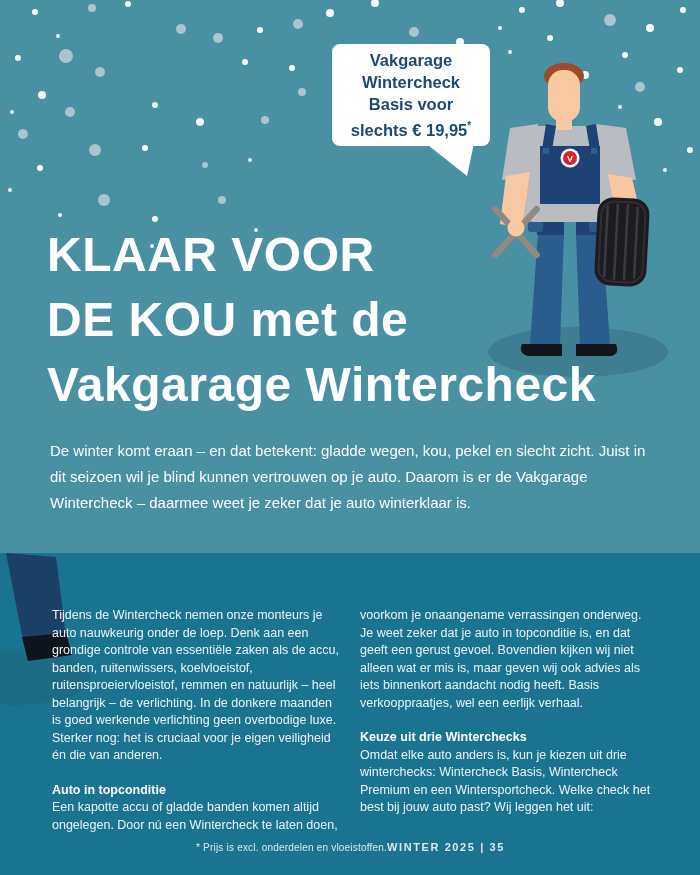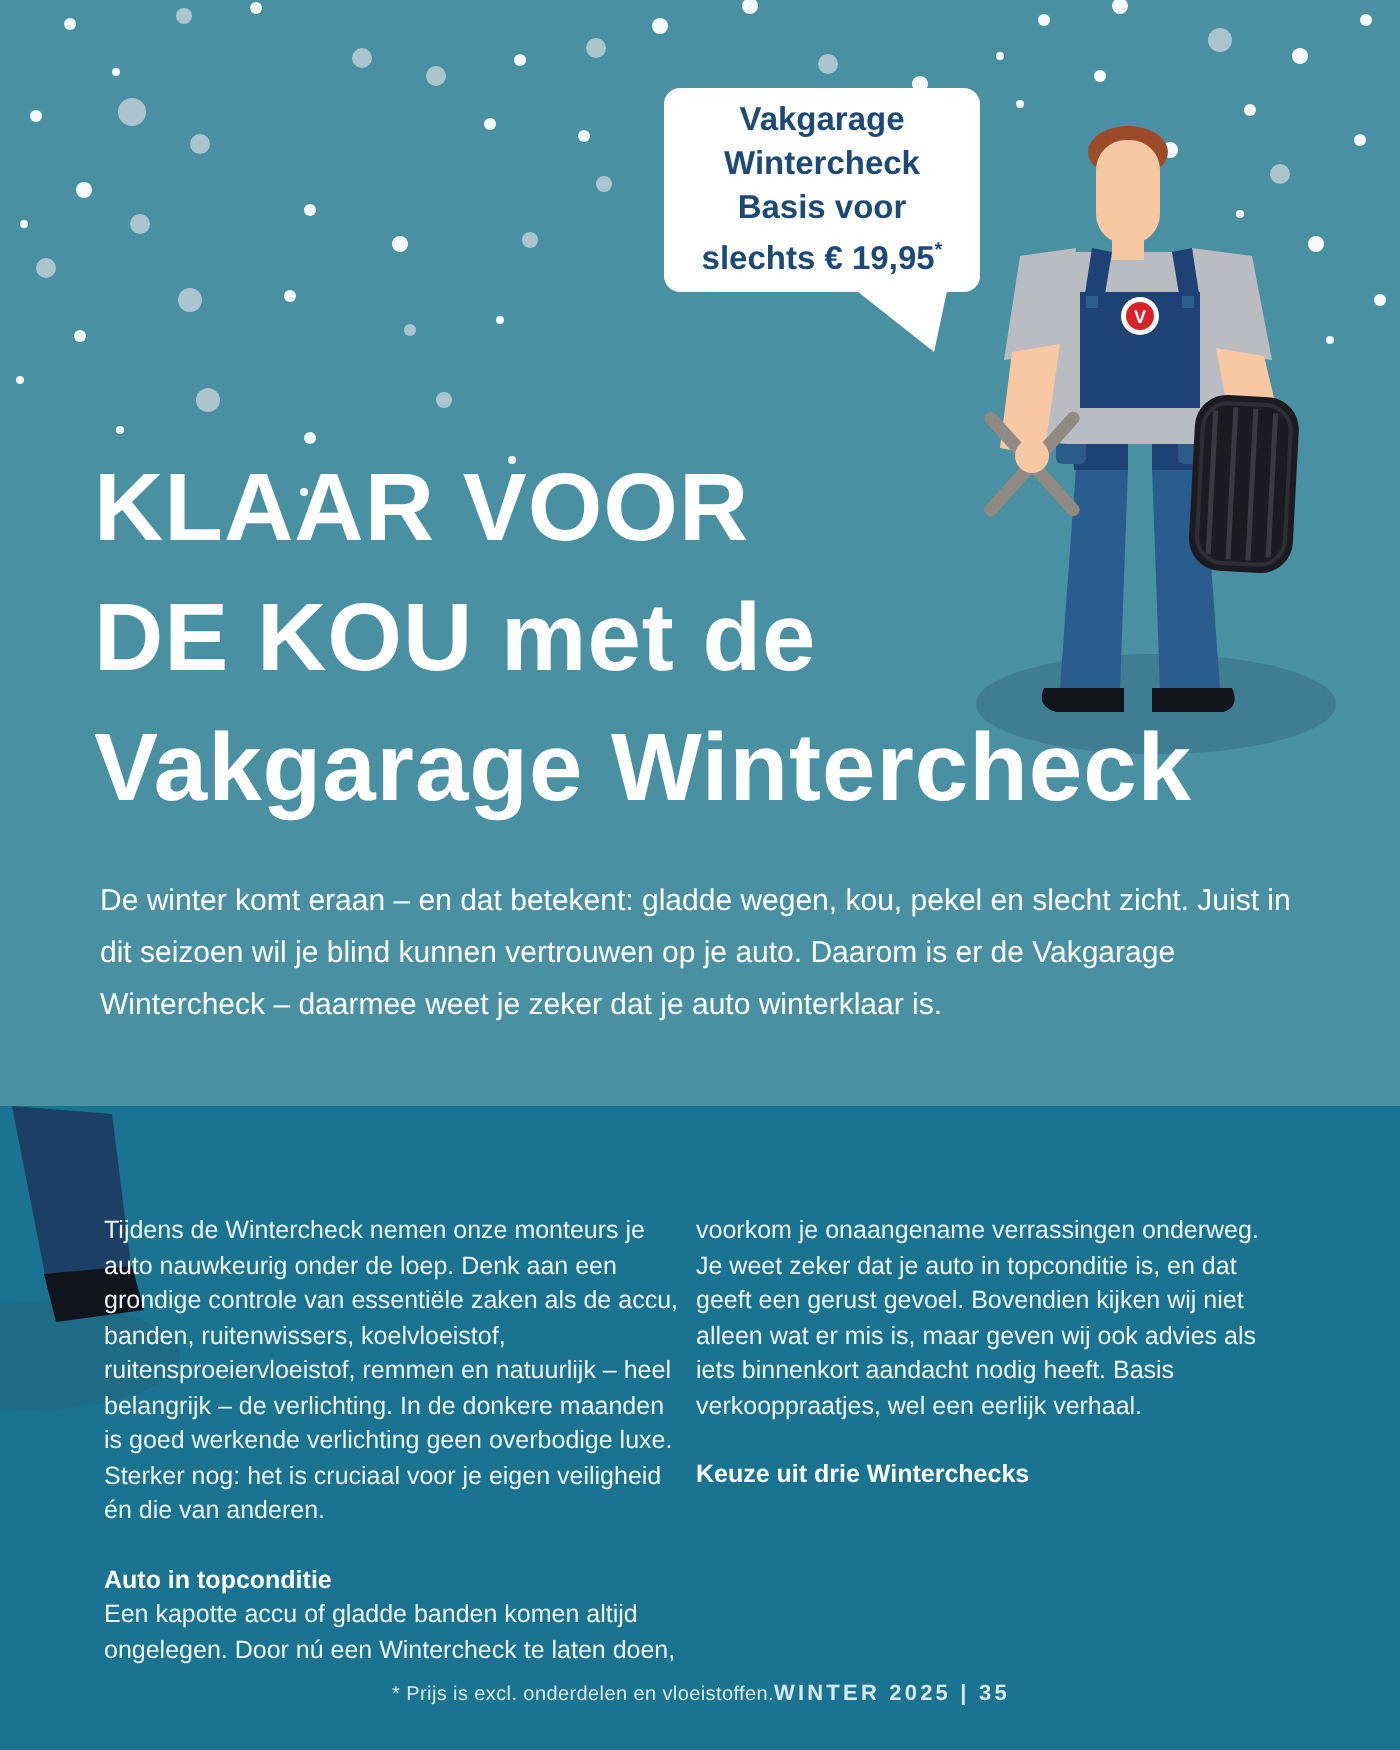--- a/index.html
+++ b/index.html
@@ -40,21 +40,21 @@
   .intro{
     position:absolute;left:50px;top:438px;width:612px;margin:0;
     color:#ffffff;font-size:15px;line-height:26px;z-index:6;
   }
   .mech{position:absolute;left:458px;top:56px;z-index:3;}
 
   
   .article{position:absolute;left:0;top:553px;width:700px;height:322px;background:#1A7390;overflow:hidden;}
   .edge-figure{position:absolute;left:0;top:0;z-index:1;}
   .cols{
-    position:absolute;left:52px;top:54px;width:600px;display:flex;gap:4px;z-index:2;
+    position:absolute;left:52px;top:54px;width:600px;display:flex;gap:16px;z-index:2;
   }
   .col{width:292px;color:#EDF5F8;font-size:12.5px;line-height:17.5px;}
   .col p{margin:0;}
   .col h4{margin:17px 0 0 0;color:#ffffff;font-size:12.5px;line-height:17.5px;font-weight:bold;}
   .foot{
     position:absolute;left:0;top:288px;width:700px;display:flex;justify-content:center;
     align-items:baseline;z-index:2;
   }
   .footnote{margin-left:55px;color:#DCEBF0;font-size:10px;letter-spacing:.2px;}
   .issue{margin-right:54px;color:#D8E9EF;font-size:11px;letter-spacing:1.6px;font-weight:bold;}
@@ -205,20 +205,21 @@
 
     <div class="cols">
       <div class="col">
         <p>Tijdens de Wintercheck nemen onze monteurs je auto nauwkeurig onder de loep. Denk aan een grondige controle van essentiële zaken als de accu, banden, ruitenwissers, koelvloeistof, ruitensproeiervloeistof, remmen en natuurlijk – heel belangrijk – de verlichting. In de donkere maanden is goed werkende verlichting geen overbodige luxe. Sterker nog: het is cruciaal voor je eigen veiligheid én die van anderen.</p>
         <h4>Auto in topconditie</h4>
         <p>Een kapotte accu of gladde banden komen altijd ongelegen. Door nú een Wintercheck te laten doen,</p>
       </div>
       <div class="col">
         <p>voorkom je onaangename verrassingen onderweg. Je weet zeker dat je auto in topconditie is, en dat geeft een gerust gevoel. Bovendien kijken wij niet alleen wat er mis is, maar geven wij ook advies als iets binnenkort aandacht nodig heeft. Basis verkooppraatjes, wel een eerlijk verhaal.</p>
         <h4>Keuze uit drie Winterchecks</h4>
+        <p>Omdat elke auto anders is, kun je kiezen uit drie winterchecks: Wintercheck Basis, Wintercheck Premium en een Wintersportcheck. Welke check het best bij jouw auto past? Wij leggen het uit:</p>
       </div>
     </div>
 
     <div class="foot">
       <span class="footnote">* Prijs is excl. onderdelen en vloeistoffen.</span>
       <span class="issue">WINTER 2025 | 35</span>
     </div>
   </section>
 
 </div>

